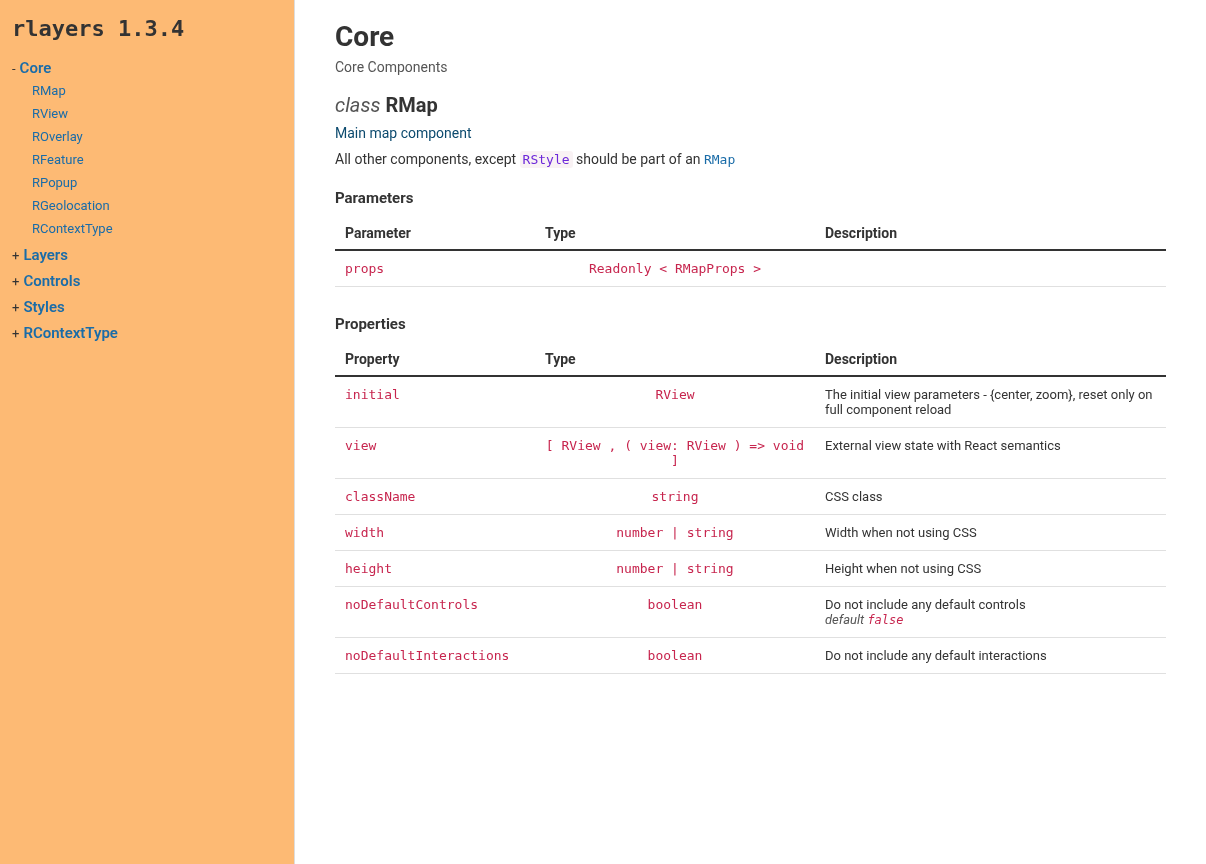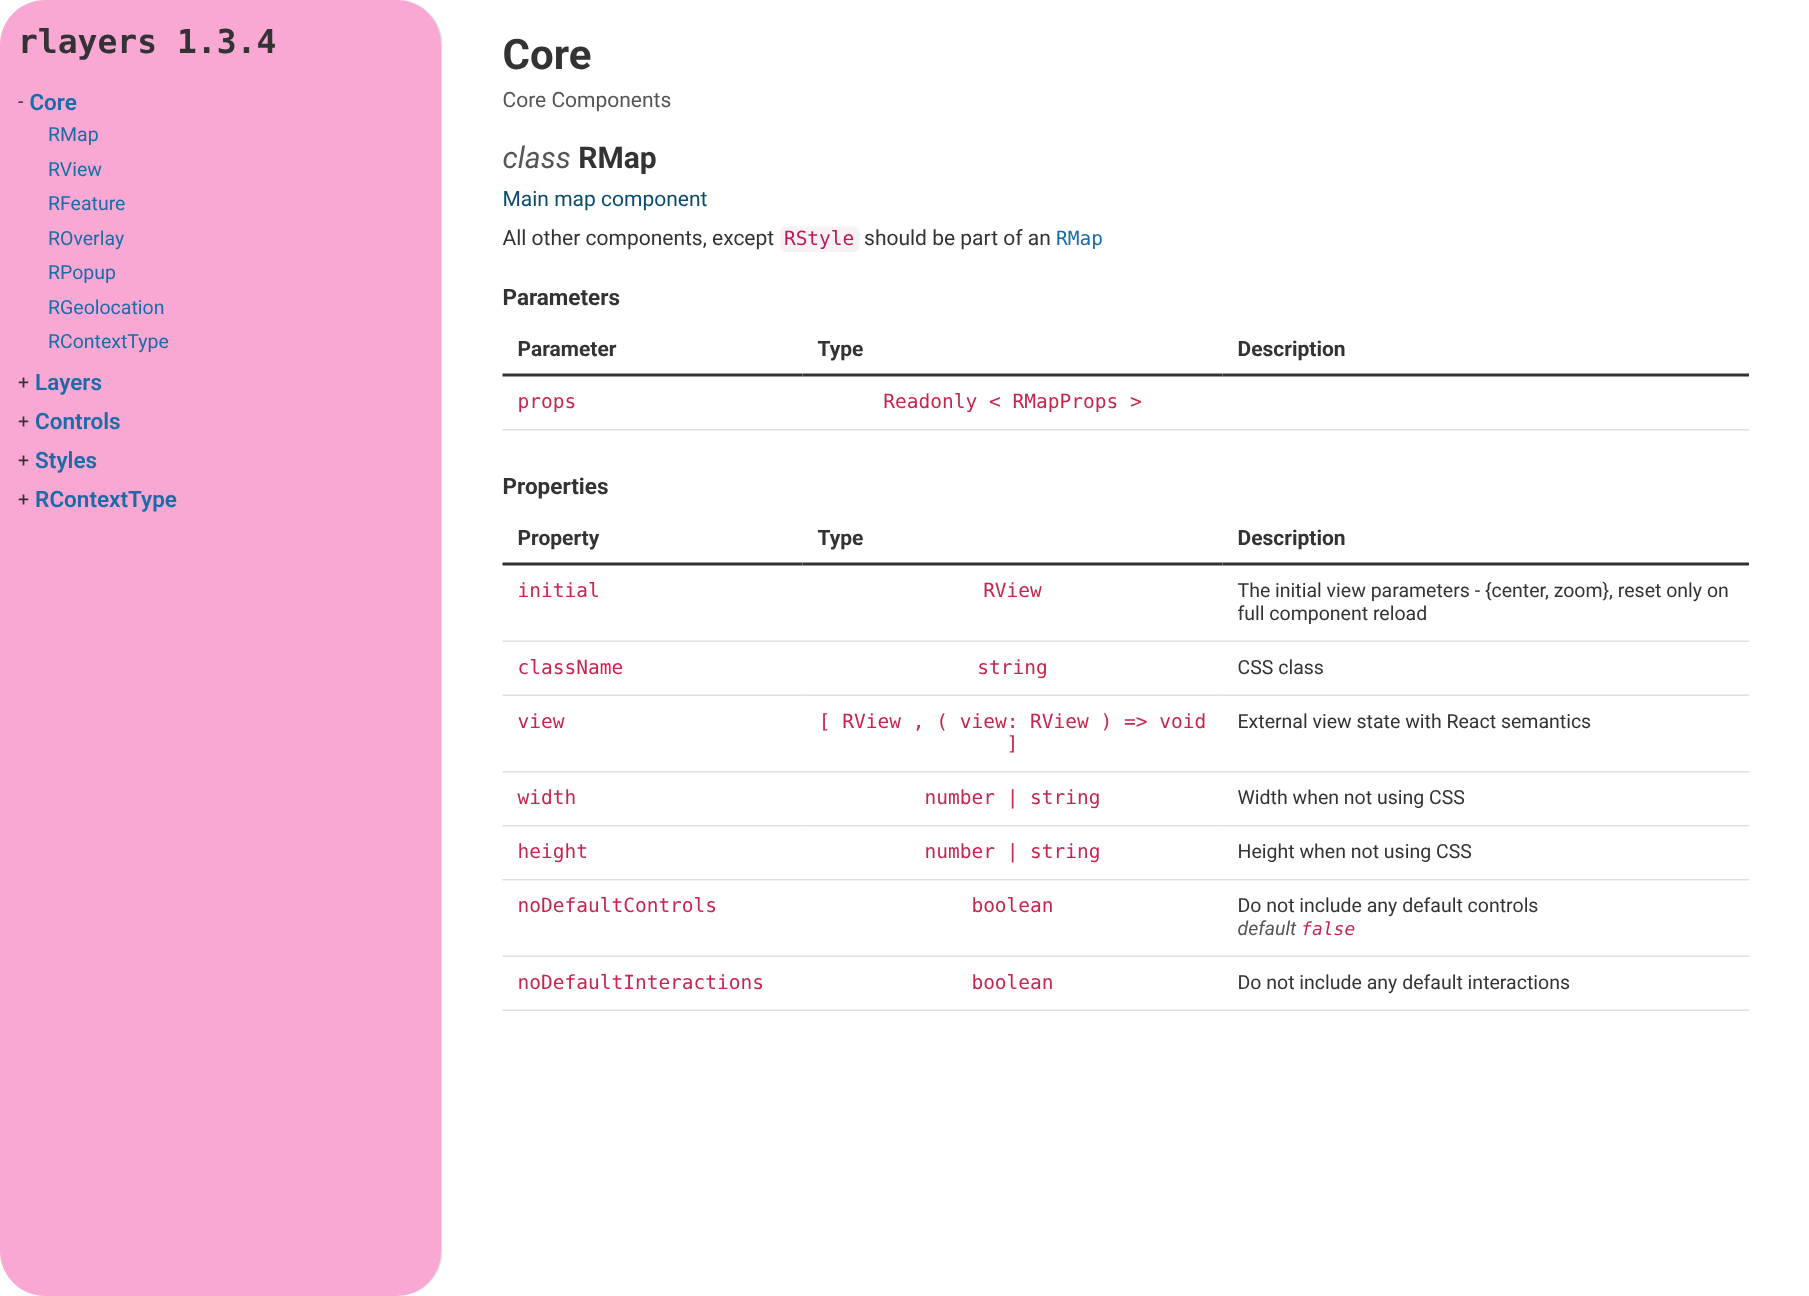--- a/index.html
+++ b/index.html
@@ -13,22 +13,21 @@
       background: #fff;
     }
 
     
     #sidebar {
       width: 295px;
       min-width: 295px;
       border-right: 1px solid #ddd;
       padding: 16px 12px;
       overflow-y: auto;
-      background: #f9a8d4;
-      border-radius: 30px;
+      background: #fdba74;
     }
 
     .app-title {
       font-size: 22px;
       font-weight: bold;
       color: #333;
       margin-bottom: 18px;
       font-family: monospace;
     }
 
@@ -111,21 +110,21 @@
       margin-bottom: 10px;
     }
 
     .class-note {
       font-size: 14px;
       color: #333;
       margin-bottom: 22px;
     }
 
     .class-note .code-inline {
-      color: #be185d;
+      color: #6d28d9;
       font-family: monospace;
       font-size: 13px;
       background: #f9f2f4;
       padding: 1px 3px;
       border-radius: 3px;
     }
 
     .class-note .link-inline {
       color: #1a6ca8;
       font-family: monospace;
@@ -211,22 +210,22 @@
 
   <div id="sidebar-sections">
       <div class="sidebar-section">
         <div class="sidebar-section-header">
           <span class="sidebar-toggle">-</span>
           <a class="sidebar-section-link" href="#">Core</a>
         </div>
         <div class="sidebar-children">
           <a class="sidebar-child-link" href="#">RMap</a>
           <a class="sidebar-child-link" href="#">RView</a>
+          <a class="sidebar-child-link" href="#">ROverlay</a>
           <a class="sidebar-child-link" href="#">RFeature</a>
-          <a class="sidebar-child-link" href="#">ROverlay</a>
           <a class="sidebar-child-link" href="#">RPopup</a>
           <a class="sidebar-child-link" href="#">RGeolocation</a>
           <a class="sidebar-child-link" href="#">RContextType</a>
         </div>
       </div>
       <div class="sidebar-section">
         <div class="sidebar-section-header">
           <span class="sidebar-toggle">+</span>
           <a class="sidebar-section-link" href="#">Layers</a>
         </div>
@@ -291,30 +290,30 @@
         <th>Description</th>
       </tr>
     </thead>
     <tbody id="props-tbody">
     <tr>
           <td class="code-cell">initial</td>
           <td class="code-cell type">RView</td>
           <td class="desc-cell">The initial view parameters - {center, zoom}, reset only on full component reload</td>
         </tr>
         <tr>
+          <td class="code-cell">view</td>
+          <td class="code-cell type">[ RView , ( view: RView ) =&gt; void ]</td>
+          <td class="desc-cell">External view state with React semantics</td>
+        </tr>
+        <tr>
           <td class="code-cell">className</td>
           <td class="code-cell type">string</td>
           <td class="desc-cell">CSS class</td>
         </tr>
         <tr>
-          <td class="code-cell">view</td>
-          <td class="code-cell type">[ RView , ( view: RView ) =&gt; void ]</td>
-          <td class="desc-cell">External view state with React semantics</td>
-        </tr>
-        <tr>
           <td class="code-cell">width</td>
           <td class="code-cell type">number | string</td>
           <td class="desc-cell">Width when not using CSS</td>
         </tr>
         <tr>
           <td class="code-cell">height</td>
           <td class="code-cell type">number | string</td>
           <td class="desc-cell">Height when not using CSS</td>
         </tr>
         <tr>

